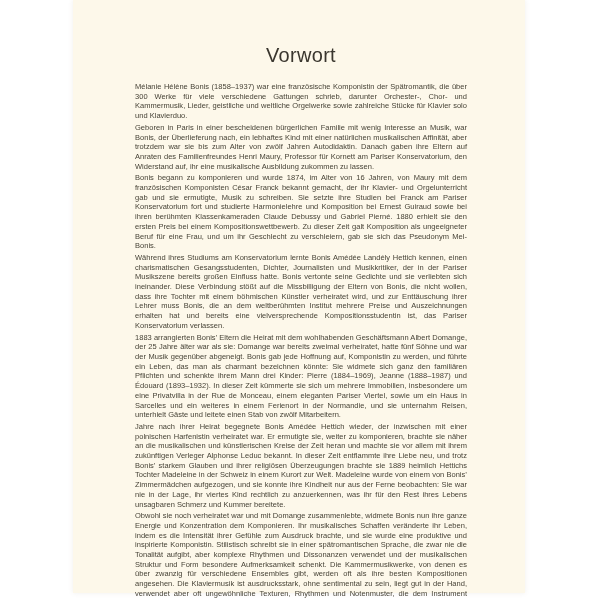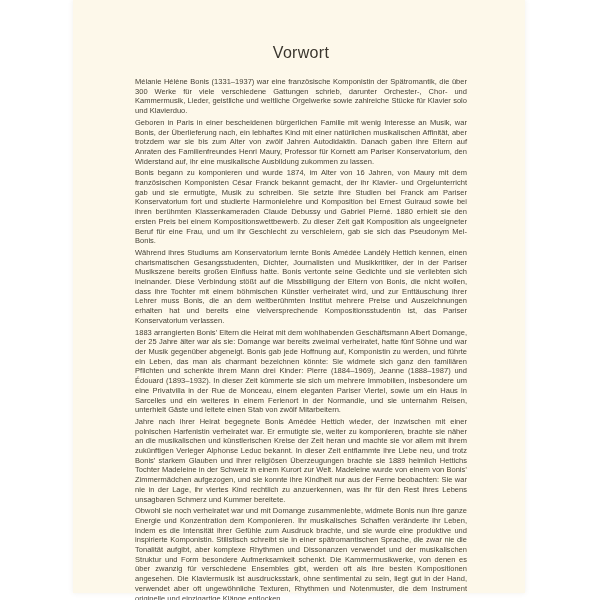--- a/index.html
+++ b/index.html
@@ -29,21 +29,21 @@
   .content {
     position: absolute;
     left: 62px;
     top: 0;
     width: 332px;
   }
   .title {
     margin: 44px 0 15px 0;
     padding: 0;
     text-align: center;
-    font-size: 16px;
+    font-size: 20px;
     font-weight: 400;
     letter-spacing: 0.3px;
     color: var(--title_ink, #3a362e);
     font-family: "Liberation Sans", sans-serif;
   }
   .body-text p {
     margin: 0 0 2px 0;
     padding: 0;
     font-size: 7.5px;
     line-height: 9.7px;
@@ -55,21 +55,21 @@
   }
 </style>
 </head>
 <body>
 
 <div class="backdrop">
   <div class="paper">
     <div class="content">
       <h1 class="title">Vorwort</h1>
       <div class="body-text">
-        <p>Mélanie Hélène Bonis (1331–1937) war eine französische Komponistin der Spätromantik, die über 300 Werke für viele verschiedene Gattungen schrieb, darunter Orchester-, Chor- und Kammermusik, Lieder, geistliche und weltliche Orgelwerke sowie zahlreiche Stücke für Klavier solo und Klavierduo.</p>
+        <p>Mélanie Hélène Bonis (1858–1937) war eine französische Komponistin der Spätromantik, die über 300 Werke für viele verschiedene Gattungen schrieb, darunter Orchester-, Chor- und Kammermusik, Lieder, geistliche und weltliche Orgelwerke sowie zahlreiche Stücke für Klavier solo und Klavierduo.</p>
         <p>Geboren in Paris in einer bescheidenen bürgerlichen Familie mit wenig Interesse an Musik, war Bonis, der Überlieferung nach, ein lebhaftes Kind mit einer natürlichen musikalischen Affinität, aber trotzdem war sie bis zum Alter von zwölf Jahren Autodidaktin. Danach gaben ihre Eltern auf Anraten des Familienfreundes Henri Maury, Professor für Kornett am Pariser Konservatorium, den Widerstand auf, ihr eine musikalische Ausbildung zukommen zu lassen.</p>
         <p>Bonis begann zu komponieren und wurde 1874, im Alter von 16 Jahren, von Maury mit dem französischen Komponisten César Franck bekannt gemacht, der ihr Klavier- und Orgelunterricht gab und sie ermutigte, Musik zu schreiben. Sie setzte ihre Studien bei Franck am Pariser Konservatorium fort und studierte Harmonielehre und Komposition bei Ernest Guiraud sowie bei ihren berühmten Klassenkameraden Claude Debussy und Gabriel Pierné. 1880 erhielt sie den ersten Preis bei einem Kompositionswettbewerb. Zu dieser Zeit galt Komposition als ungeeigneter Beruf für eine Frau, und um ihr Geschlecht zu verschleiern, gab sie sich das Pseudonym Mel-Bonis.</p>
         <p>Während ihres Studiums am Konservatorium lernte Bonis Amédée Landély Hettich kennen, einen charismatischen Gesangsstudenten, Dichter, Journalisten und Musikkritiker, der in der Pariser Musikszene bereits großen Einfluss hatte. Bonis vertonte seine Gedichte und sie verliebten sich ineinander. Diese Verbindung stößt auf die Missbilligung der Eltern von Bonis, die nicht wollen, dass ihre Tochter mit einem böhmischen Künstler verheiratet wird, und zur Enttäuschung ihrer Lehrer muss Bonis, die an dem weltberühmten Institut mehrere Preise und Auszeichnungen erhalten hat und bereits eine vielversprechende Kompositionsstudentin ist, das Pariser Konservatorium verlassen.</p>
         <p>1883 arrangierten Bonis’ Eltern die Heirat mit dem wohlhabenden Geschäftsmann Albert Domange, der 25 Jahre älter war als sie: Domange war bereits zweimal verheiratet, hatte fünf Söhne und war der Musik gegenüber abgeneigt. Bonis gab jede Hoffnung auf, Komponistin zu werden, und führte ein Leben, das man als charmant bezeichnen könnte: Sie widmete sich ganz den familiären Pflichten und schenkte ihrem Mann drei Kinder: Pierre (1884–1969), Jeanne (1888–1987) und Édouard (1893–1932). In dieser Zeit kümmerte sie sich um mehrere Immobilien, insbesondere um eine Privatvilla in der Rue de Monceau, einem eleganten Pariser Viertel, sowie um ein Haus in Sarcelles und ein weiteres in einem Ferienort in der Normandie, und sie unternahm Reisen, unterhielt Gäste und leitete einen Stab von zwölf Mitarbeitern.</p>
         <p>Jahre nach ihrer Heirat begegnete Bonis Amédée Hettich wieder, der inzwischen mit einer polnischen Harfenistin verheiratet war. Er ermutigte sie, weiter zu komponieren, brachte sie näher an die musikalischen und künstlerischen Kreise der Zeit heran und machte sie vor allem mit ihrem zukünftigen Verleger Alphonse Leduc bekannt. In dieser Zeit entflammte ihre Liebe neu, und trotz Bonis’ starkem Glauben und ihrer religiösen Überzeugungen brachte sie 1889 heimlich Hettichs Tochter Madeleine in der Schweiz in einem Kurort zur Welt. Madeleine wurde von einem von Bonis’ Zimmermädchen aufgezogen, und sie konnte ihre Kindheit nur aus der Ferne beobachten: Sie war nie in der Lage, ihr viertes Kind rechtlich zu anzuerkennen, was ihr für den Rest ihres Lebens unsagbaren Schmerz und Kummer bereitete.</p>
         <p>Obwohl sie noch verheiratet war und mit Domange zusammenlebte, widmete Bonis nun ihre ganze Energie und Konzentration dem Komponieren. Ihr musikalisches Schaffen veränderte ihr Leben, indem es die Intensität ihrer Gefühle zum Ausdruck brachte, und sie wurde eine produktive und inspirierte Komponistin. Stilistisch schreibt sie in einer spätromantischen Sprache, die zwar nie die Tonalität aufgibt, aber komplexe Rhythmen und Dissonanzen verwendet und der musikalischen Struktur und Form besondere Aufmerksamkeit schenkt. Die Kammermusikwerke, von denen es über zwanzig für verschiedene Ensembles gibt, werden oft als ihre besten Kompositionen angesehen. Die Klaviermusik ist ausdrucksstark, ohne sentimental zu sein, liegt gut in der Hand, verwendet aber oft ungewöhnliche Texturen, Rhythmen und Notenmuster, die dem Instrument originelle und einzigartige Klänge entlocken.</p>
       </div>
     </div>
   </div>
 </div>

